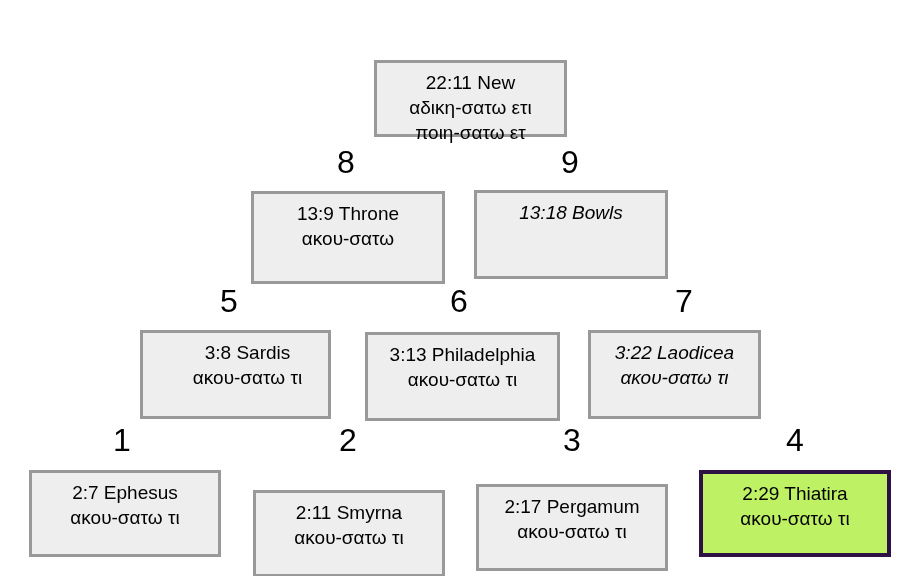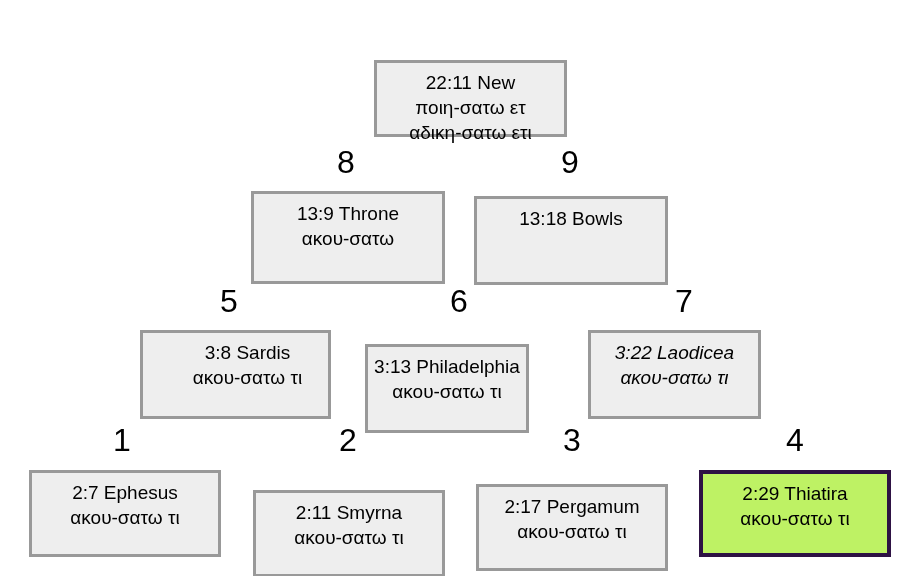--- a/index.html
+++ b/index.html
@@ -64,36 +64,36 @@
   #num-8  { left: 326px; top: 146px; width: 40px; }
   #num-9  { left: 550px; top: 146px; width: 40px; }
   #num-10 { left: 436px; top: 19px;   width: 52px; margin-top: 38px; }
 
   
   #node-1  { left: 29px;  top: 470px; width: 192px; height: 87px; }
   #node-2  { left: 253px; top: 490px; width: 192px; height: 87px; }
   #node-3  { left: 476px; top: 484px; width: 192px; height: 87px; align-items: center; }
   #node-4  { left: 699px; top: 470px; width: 192px; height: 87px; }
   #node-5  { left: 140px; top: 330px; width: 191px; height: 89px; padding-left: 24px; }
-  #node-6  { left: 365px; top: 344px; width: 164px; height: 89px; align-items: center; }
+  #node-6  { left: 365px; top: 332px; width: 195px; height: 89px; align-items: center; }
   #node-7  { left: 588px; top: 330px; width: 173px; height: 89px; font-style: italic; }
   #node-8  { left: 251px; top: 191px; width: 194px; height: 93px; }
-  #node-9  { left: 474px; top: 196px; width: 194px; height: 89px; }
+  #node-9  { left: 474px; top: 190px; width: 194px; height: 89px; font-style: italic; }
   #node-10 { left: 374px; top: 52px;  width: 193px; height: 77px; margin-top: 8px; }
 </style>
 </head>
 <body>
 
 <div id="stage">
 
   <div class="num" id="num-10">10</div>
   <div class="node" id="node-10">
     <div class="line">22:11 New</div>
+    <div class="line">αδικη-σατω ετι</div>
     <div class="line">ποιη-σατω ετ</div>
-    <div class="line">αδικη-σατω ετι</div>
   </div>
 
   <div class="num" id="num-8">8</div>
   <div class="node" id="node-8">
     <div class="line">13:9 Throne</div>
     <div class="line">ακου-σατω</div>
   </div>
 
   <div class="num" id="num-9">9</div>
   <div class="node" id="node-9">

